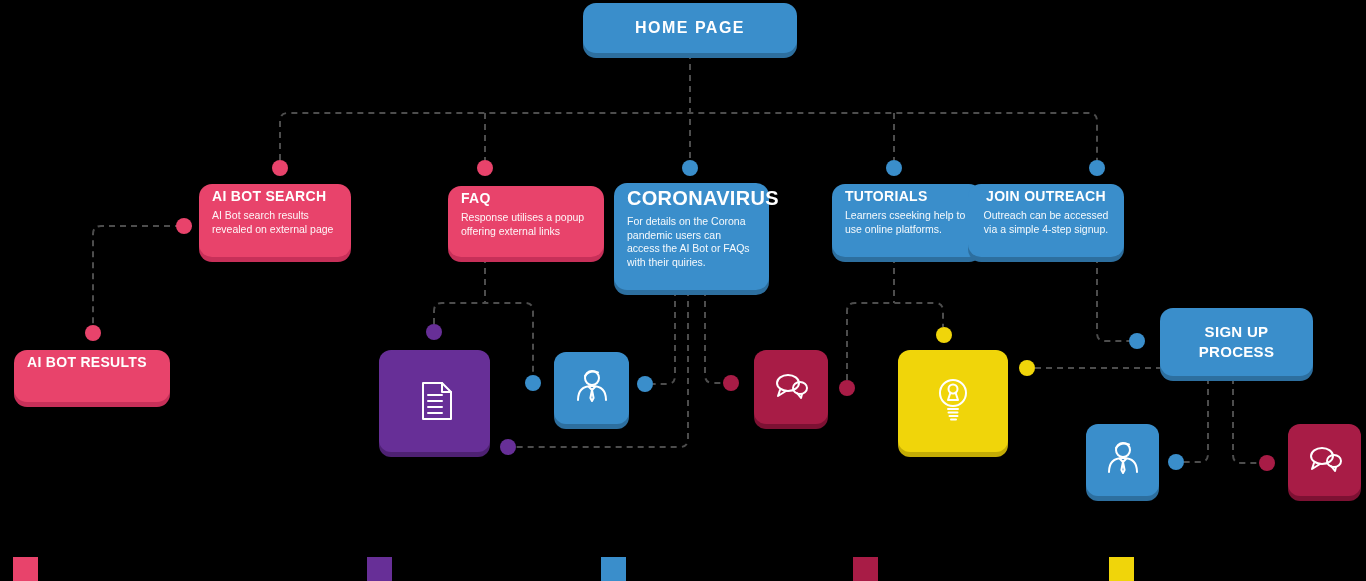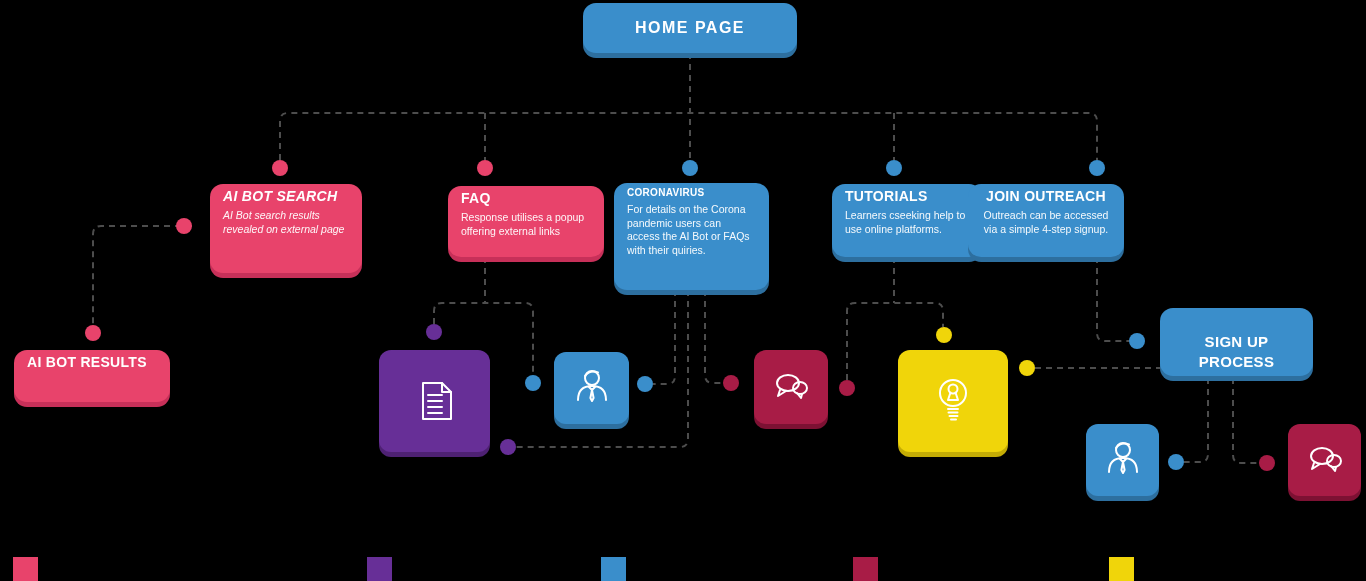--- a/index.html
+++ b/index.html
@@ -16,30 +16,30 @@
 
   .c-blue{background:#3a8ecb;box-shadow:0 5px 0 #2d6f9f;}
   .c-pink{background:#e8436b;box-shadow:0 5px 0 #c73059;}
   .c-purple{background:#672f97;box-shadow:0 5px 0 #4e2173;}
   .c-maroon{background:#a81c46;box-shadow:0 5px 0 #7d1133;}
   .c-yellow{background:#f0d50a;box-shadow:0 5px 0 #c4ac05;}
 
   .p-home{left:583px;top:3px;width:214px;height:50px;display:flex;align-items:center;justify-content:center;}
   .home-label{font-weight:bold;font-size:16px;letter-spacing:1.5px;}
 
-  .p-aibotsearch{left:210px;top:184px;width:152px;height:89px;font-style:italic;}
+  .p-aibotsearch{left:199px;top:184px;width:152px;height:73px;}
   .p-faq{left:407px;top:186px;width:156px;height:71px;margin-left:41px;}
   .p-corona{left:614px;top:183px;width:155px;height:107px;}
-  .p-corona .title{font-size:10px;}
+  .p-corona .title{font-size:20px;}
   .p-tutorials{left:820px;top:184px;width:150px;height:73px;margin-left:12px;}
   .p-outreach{left:968px;top:184px;width:156px;height:73px;}
   .p-outreach .desc{text-align:center;}
   .p-outreach .title{text-align:center;}
   .p-aibotresults{left:14px;top:350px;width:156px;height:52px;}
-  .p-signup{left:1160px;top:308px;width:153px;height:68px;display:flex;align-items:flex-end;justify-content:center;}
+  .p-signup{left:1160px;top:308px;width:153px;height:68px;display:flex;align-items:center;justify-content:center;}
   .signup-label{font-weight:bold;font-size:15px;text-align:center;width:100px;line-height:1.35;letter-spacing:.3px;}
 
   .icon-node{position:absolute;display:flex;align-items:center;justify-content:center;border-radius:12px;}
   .p-doc{left:379px;top:350px;width:111px;height:102px;}
   .p-person1{left:554px;top:352px;width:75px;height:72px;}
   .p-chat1{left:754px;top:350px;width:74px;height:74px;}
   .p-bulb{left:898px;top:350px;width:110px;height:102px;}
   .p-person2{left:1086px;top:424px;width:73px;height:72px;}
   .p-chat2{left:1288px;top:424px;width:73px;height:72px;}
   .icon-node svg{display:block;}

